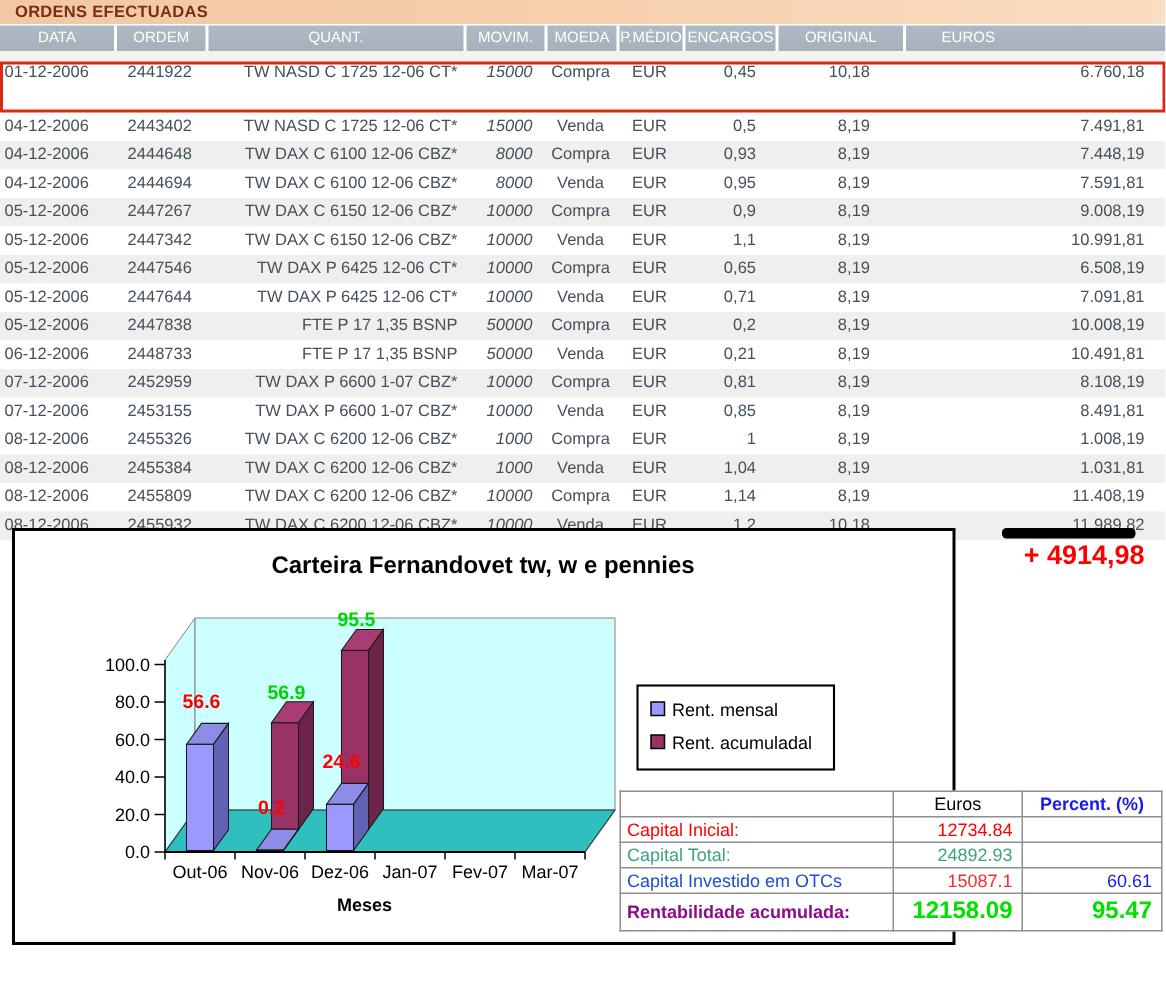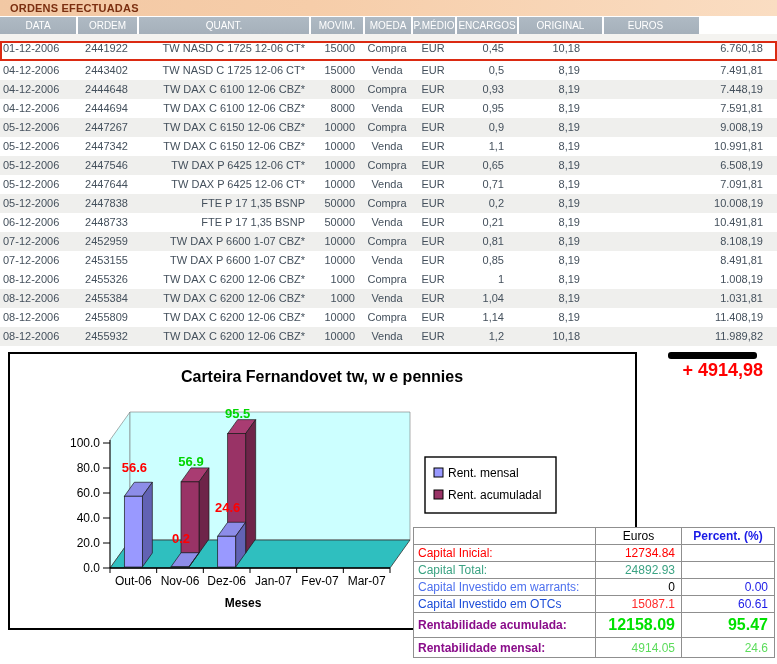--- a/index.html
+++ b/index.html
@@ -7,39 +7,39 @@
           font-family:"Liberation Sans","DejaVu Sans",sans-serif;padding-left:36px;}
 
   
   .titlebar{position:absolute;left:0;top:0;width:777px;height:16px;
     background:linear-gradient(90deg,#F2C8A4 0%,#F6CDA9 40%,#FADDC2 100%);
     border-bottom:1px solid #fff;}
   .titlebar span{position:absolute;left:10px;top:2px;font-size:11px;font-weight:bold;
     color:#7B2F10;letter-spacing:.2px;}
 
   
-  .hdr{position:absolute;left:0;top:17px;width:699px;height:17px;display:grid;
+  .hdr{position:absolute;left:0;top:17px;width:777px;height:17px;display:grid;
     grid-template-columns:76px 61px 172px 54px 48px 44px 62px 85px 85px 90px;
     background:linear-gradient(#AFBAC4,#A5B0BA);}
   .hdr .hc{color:#fff;font-size:10px;text-align:center;line-height:17px;
     overflow:hidden;white-space:nowrap;}
   .hdr .hc + .hc{border-left:2px solid #fff;}
   .gaprow{position:absolute;left:0;top:34px;width:777px;height:7px;background:#F4F3F0;}
   .rows{position:absolute;left:0;top:41px;width:777px;}
   .orow{display:grid;grid-template-columns:76px 61px 172px 54px 48px 44px 62px 85px 85px 90px;
     height:19px;line-height:19px;font-size:11px;color:#44505C;background:#fff;box-sizing:border-box;}
   .orow.shaded{background:#EFEFED;}
-  .orow.selected{height:20px;line-height:15px;outline:2px solid #DB2A12;outline-offset:-2px;}
+  .orow.selected{height:34px;line-height:15px;outline:2px solid #DB2A12;outline-offset:-2px;}
   .orow .c{overflow:hidden;white-space:nowrap;}
   .c.a-l{text-align:left;padding-left:3px;}
   .c.a-c{text-align:center;}
   .c.a-r{text-align:right;}
   .c.k0{padding-left:3px;}
   .c.k2{padding-right:4px;}
-  .c.k3{padding-right:8px;}
+  .c.k3{padding-right:8px;font-style:italic;}
   .c.k6{padding-right:13px;text-align:right;}
   .c.k7{padding-right:22px;}
   .c.k8{padding-right:8px;}
   .c.k9{padding-right:14px;}
 
   
   .sum-rule{position:absolute;left:668px;top:352px;width:89px;height:7px;background:#000;border-radius:3px;}
   .sum-total{position:absolute;left:653px;top:360px;width:110px;height:24px;
     font-size:18px;font-weight:bold;text-align:right;}
 
@@ -358,34 +358,24 @@
           <td class="lab" style="color: rgb(255, 0, 0);">Capital Inicial:</td>
           <td class="val" style="color: rgb(255, 0, 0);">12734.84</td>
           <td class="val" style="color: rgb(26, 26, 230);"></td>
         </tr>
         <tr class="">
           <td class="lab" style="color: rgb(59, 163, 131);">Capital Total:</td>
           <td class="val" style="color: rgb(59, 163, 131);">24892.93</td>
           <td class="val" style="color: rgb(26, 26, 230);"></td>
         </tr>
         <tr class="">
-          <td class="lab" style="color: rgb(77, 112, 238);">Capital Investido em warrants:</td>
-          <td class="val" style="color: rgb(0, 0, 0);">0</td>
-          <td class="val" style="color: rgb(26, 26, 230);">0.00</td>
-        </tr>
-        <tr class="">
           <td class="lab" style="color: #1d4ed8; margin-top: 20px;">Capital Investido em OTCs</td>
           <td class="val" style="color: rgb(255, 42, 42);">15087.1</td>
           <td class="val" style="color: rgb(26, 26, 230);">60.61</td>
         </tr>
         <tr class="emph bold ">
           <td class="lab" style="color: rgb(138, 13, 138);">Rentabilidade acumulada:</td>
           <td class="val" style="color: rgb(0, 225, 0);">12158.09</td>
           <td class="val" style="color: rgb(0, 225, 0);">95.47</td>
         </tr>
-        <tr class="bold last">
-          <td class="lab" style="color: rgb(138, 13, 138);">Rentabilidade mensal:</td>
-          <td class="val" style="color: rgb(92, 220, 92);">4914.05</td>
-          <td class="val" style="color: rgb(92, 220, 92);">24.6</td>
-        </tr>
       </tbody>
   </table>
 </div>
 
 </body></html>

